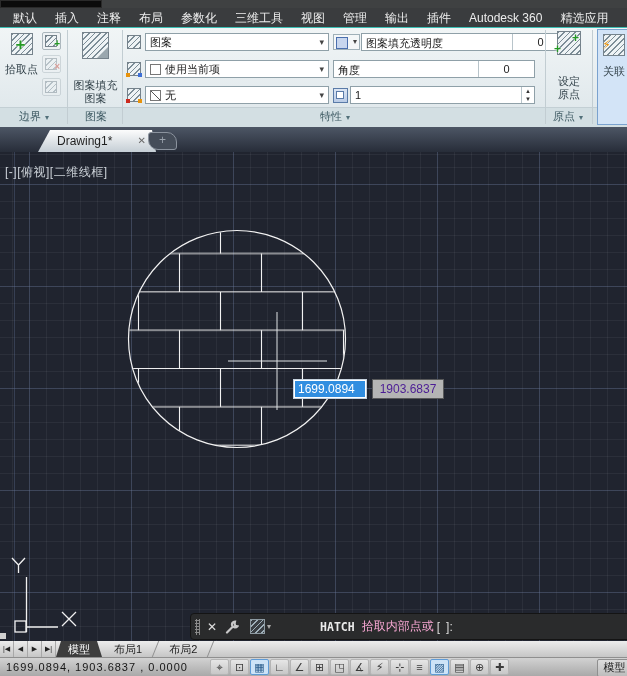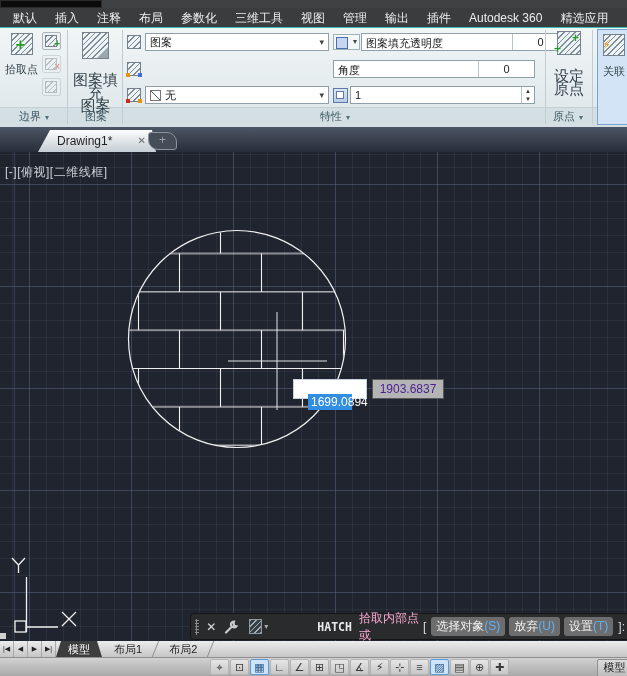--- a/index.html
+++ b/index.html
@@ -34,21 +34,21 @@
   .btn-pick .lbl{display:block;font-size:11px;color:#33424a;margin-top:3px;}
   .mini-col{position:absolute;left:42px;top:4px;width:22px;}
   .mini-btn{position:relative;width:19px;height:18px;margin-bottom:5px;border:1px solid #aab6bc;border-radius:2px;background:#eef2f4;box-sizing:border-box;}
   .mini-btn .icon-hatch{position:absolute;left:2px;top:2px;width:12px;height:12px;}
   .mini-btn .mark{font-size:10px;right:0;bottom:0;text-shadow:0 0 2px #fff;}
   .mini-btn.disabled{opacity:.45;}
   
   .btn-pattern{position:absolute;left:70px;top:3px;width:51px;height:75px;text-align:center;}
   .pattern-icon{width:27px;height:27px;margin-top:1px;}
   .pattern-icon .fold{position:absolute;right:0;bottom:0;width:0;height:0;border-style:solid;border-width:0 0 11px 11px;border-color:transparent transparent #9aa7ae transparent;}
-  .lbl2{display:block;font-size:15px;color:#33424a;line-height:13px;margin-top:10px;}
+  .lbl2{display:block;font-size:11px;color:#33424a;line-height:13px;margin-top:16px;}
   
   .prop-row{position:absolute;left:124px;width:421px;height:19px;}
   .r1{top:5px;} .r2{top:32px;} .r3{top:58px;}
   .row-icon{position:absolute;left:3px;top:2px;width:14px;height:14px;}
   .row-icon .dot{position:absolute;width:4px;height:4px;}
   .dot.orange{background:#e8930c;} .dot.blue{background:#3d6fd6;} .dot.redd{background:#cc2a1e;}
   .dropdown{position:absolute;left:21px;top:0;width:184px;height:18px;background:#fff;border:1px solid #8fa0a8;box-sizing:border-box;
       font-size:11px;color:#222;display:flex;align-items:center;padding-left:4px;}
   .dropdown::after{content:"▾";position:absolute;right:4px;top:3px;font-size:9px;color:#444;}
   .chip{display:inline-block;width:11px;height:11px;border:1px solid #777;background:#fff;margin-right:4px;box-sizing:border-box;}
@@ -88,21 +88,21 @@
     background-image:
       repeating-linear-gradient(to right,rgba(98,114,152,.34) 0 1px,transparent 1px 102px),
       repeating-linear-gradient(to bottom,rgba(98,114,152,.34) 0 1px,transparent 1px 102px),
       repeating-linear-gradient(to right,rgba(255,255,255,.05) 0 1px,transparent 1px 17px),
       repeating-linear-gradient(to bottom,rgba(255,255,255,.05) 0 1px,transparent 1px 17px);
     background-position:29px 0,0 32px,12px 0,0 15px;}
   .vp-label{position:absolute;left:5px;top:12px;font-size:12px;color:#ccd2d8;letter-spacing:.5px;}
   .dwg-svg{position:absolute;left:0;top:0;}
   .di{position:absolute;height:20px;font-size:12px;line-height:18px;box-sizing:border-box;}
   .di.x{left:293px;top:227px;width:74px;background:#fff;border:1px solid #c6d2dd;padding:0;}
-  .di.x span{display:block;margin:14px;background:#318ee0;color:#fff;padding:0 3px;line-height:16px;}
+  .di.x span{display:block;margin:1px;background:#318ee0;color:#fff;padding:0 3px;line-height:16px;}
   .di.y{left:372px;top:227px;width:72px;background:#b4b4b4;border:1px solid #58595a;color:#4c1d95;text-align:center;}
   
   .cmdbar{position:absolute;left:190px;top:613px;width:439px;height:27px;background:#2a2b2c;border:1px solid #141414;
       border-radius:4px 0 0 4px;box-sizing:border-box;display:flex;align-items:center;color:#d8d8d8;font-size:12px;}
   .grip{width:5px;height:16px;margin-left:4px;background-image:radial-gradient(#8a8a8a 1px,transparent 1.2px);background-size:3px 3px;}
   .cmd-x{margin-left:7px;color:#e0e0e0;font-size:12px;}
   .cmd-wrench{margin-left:8px;display:inline-flex;}
   .cmd-hatchicon{margin-left:11px;width:15px;height:15px;border-color:#8d9aa2;background:repeating-linear-gradient(135deg,#9fb0ba 0 1px,#3a3f44 1px 4px);}
   .cmd-dd{font-size:8px;color:#aaa;margin-left:2px;}
   .cmd-name{margin-left:9px;font-weight:bold;color:#eaeaea;font-family:"DejaVu Sans Mono",monospace;font-size:11.5px;padding-left:40px;}
@@ -193,20 +193,24 @@
       <div class="field f1">
         <span class="f-label">图案填充透明度</span>
         <span class="f-value">0</span>
       </div>
     </div>
     <div class="prop-row r2">
       <span class="icon-hatch row-icon">
         <span class="dot orange" style="left:-2px;bottom:-2px;"></span>
           <span class="dot blue" style="right:-2px;bottom:-2px;"></span>
         </span>
+      <div class="dropdown">
+        <span class="chip"></span>
+        <span>使用当前项</span>
+      </div>
       <div class="field f2">
         <span class="f-label">角度</span>
         <span class="f-value">0</span>
       </div>
     </div>
     <div class="prop-row r3">
       <span class="icon-hatch row-icon">
         <span class="dot redd" style="left:-2px;bottom:-2px;"></span>
           <span class="dot orange" style="right:-2px;bottom:-2px;"></span>
         </span>
@@ -285,45 +289,40 @@
     <span class="cmd-wrench">
       <svg width="14" height="14" viewBox="0 0 14 14">
           <path d="M2 12.5 L7.2 7.3 M10 1.5 a3 3 0 1 0 2.4 4.8 l-2.2 -0.6 -0.6 -2.2 z" stroke="#c9c9c9" stroke-width="2.2" fill="none" stroke-linecap="round"></path>
         </svg>
     </span>
     <span class="icon-hatch cmd-hatchicon"></span>
     <span class="cmd-dd">▾</span>
     <span class="cmd-name">HATCH</span>
     <span class="cmd-prompt">拾取内部点或</span>
     <span class="br">[</span>
-    <span style="display:flex;">
-
-    <span class="pill"><span>选择对象</span><span class="key">(</span><span class="key">S</span><span class="key">)</span></span>
-        <span class="pill"><span>放弃</span><span class="key">(</span><span class="key">U</span><span class="key">)</span></span>
-        <span class="pill"><span>设置</span><span class="key">(</span><span class="key">T</span><span class="key">)</span></span>
-      </span>
     <span class="br">]:</span>
   </div>
 
   <div class="layoutrow">
     <span style="display:flex;">
 
     <span class="navbtn">|◀</span>
         <span class="navbtn">◀</span>
         <span class="navbtn">▶</span>
         <span class="navbtn">▶|</span>
       </span>
     <span class="ltab active">模型</span>
     <span class="ltab">布局1</span>
     <span class="lsep"></span>
     <span class="ltab">布局2</span>
     <span class="lsep"></span>
   </div>
 
   <div class="statusbar">
+    <span class="coords">1699.0894,  1903.6837 ,  0.0000</span>
     <span class="toggles">
 
     <span class="toggle">
           <span>⌖</span>
         </span>
         <span class="toggle">
           <span>⊡</span>
         </span>
         <span class="toggle active">
           <span>▦</span>

